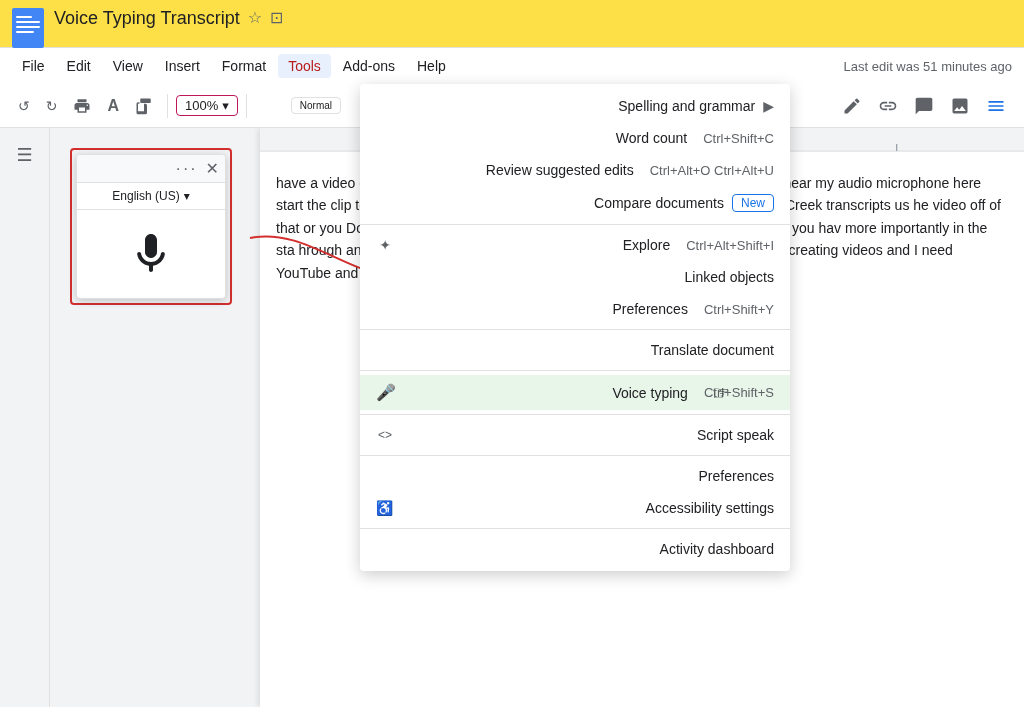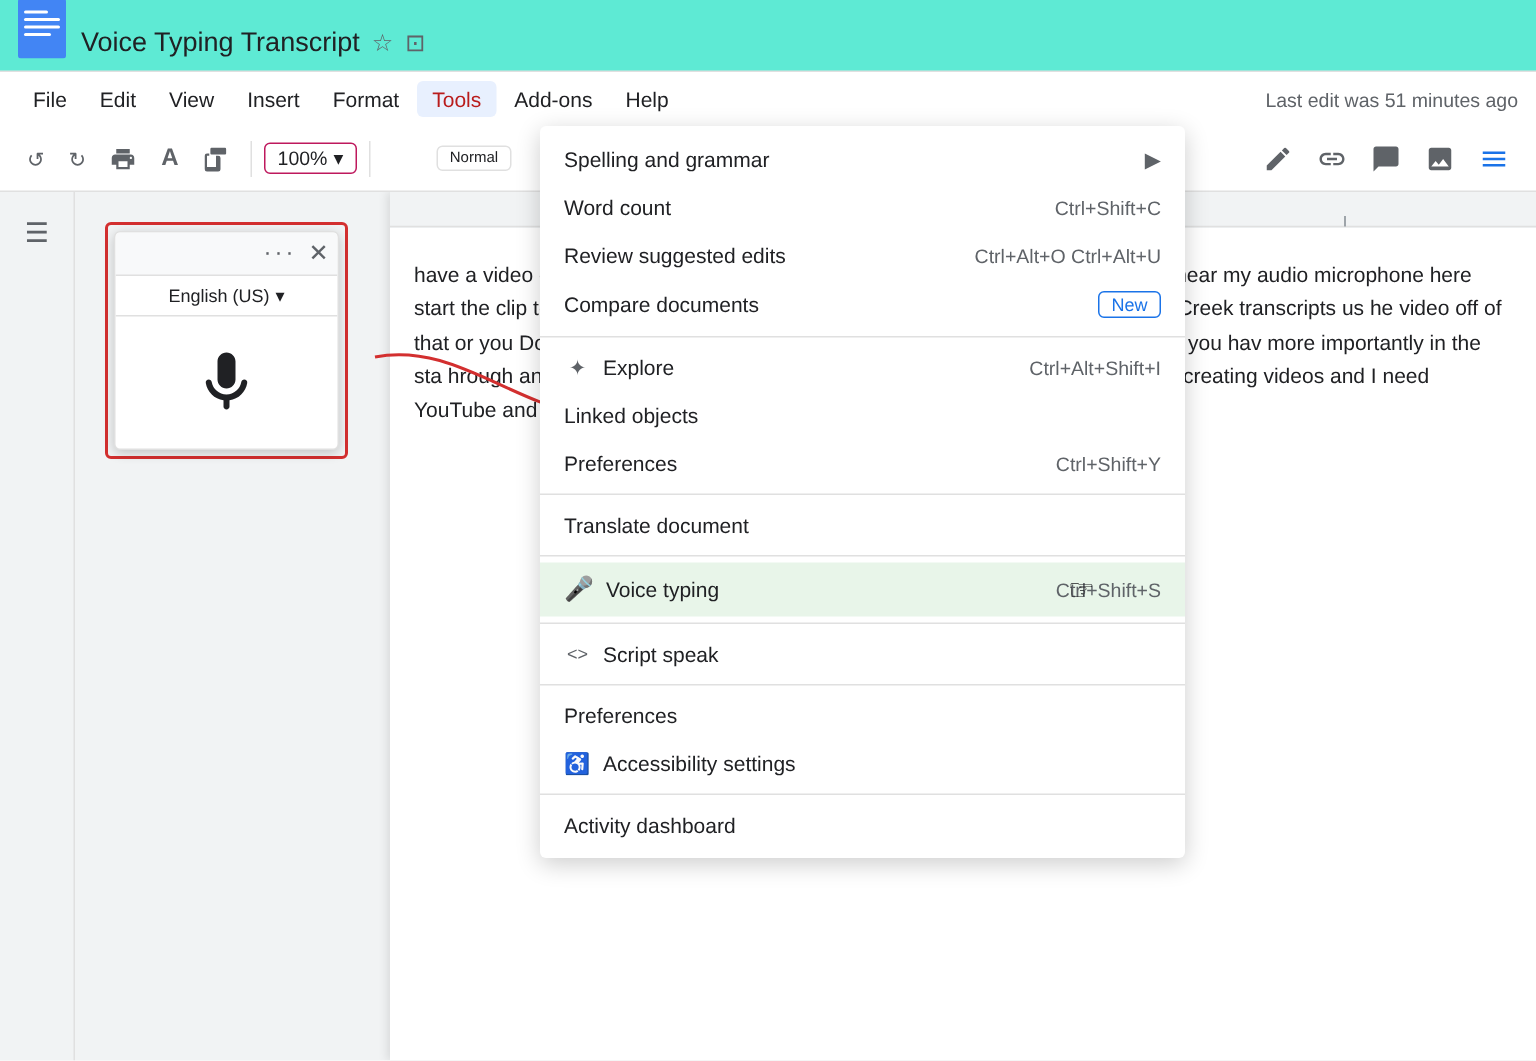--- a/index.html
+++ b/index.html
@@ -1,22 +1,22 @@
 <!DOCTYPE html>
 <html><head>
   <meta charset="utf-8">
   <style>
     * { margin: 0; padding: 0; box-sizing: border-box; }
     body { font-family: Arial, sans-serif; width: 1024px; height: 707px; overflow: hidden; background: #f1f3f4; position: relative; }
 
     
     .title-bar {
       display: flex;
-      align-items: flex-end;
-      background: #5eead4;
+      align-items: flex-start;
+      background: #fde047;
       padding: 8px 12px;
       height: 48px;
       border-bottom: 1px solid #e0e0e0;
     }
     .doc-icon {
       width: 32px;
       height: 40px;
       margin-right: 10px;
       flex-shrink: 0;
     }
@@ -252,21 +252,21 @@
     .menu-row {
       display: flex;
       align-items: center;
       padding: 8px 16px;
       font-size: 14px;
       color: #202124;
       cursor: pointer;
       position: relative;
     }
     .menu-row.highlighted { background: #e8f5e9; }
-    .menu-row-label { flex: 1; }
+    .menu-row-label { flex: 1; text-align: right; }
     .menu-row-shortcut {
       color: #5f6368;
       font-size: 13px;
       margin-left: 16px;
     }
     .menu-row-arrow {
       color: #5f6368;
       margin-left: 8px;
     }
     .menu-divider {

